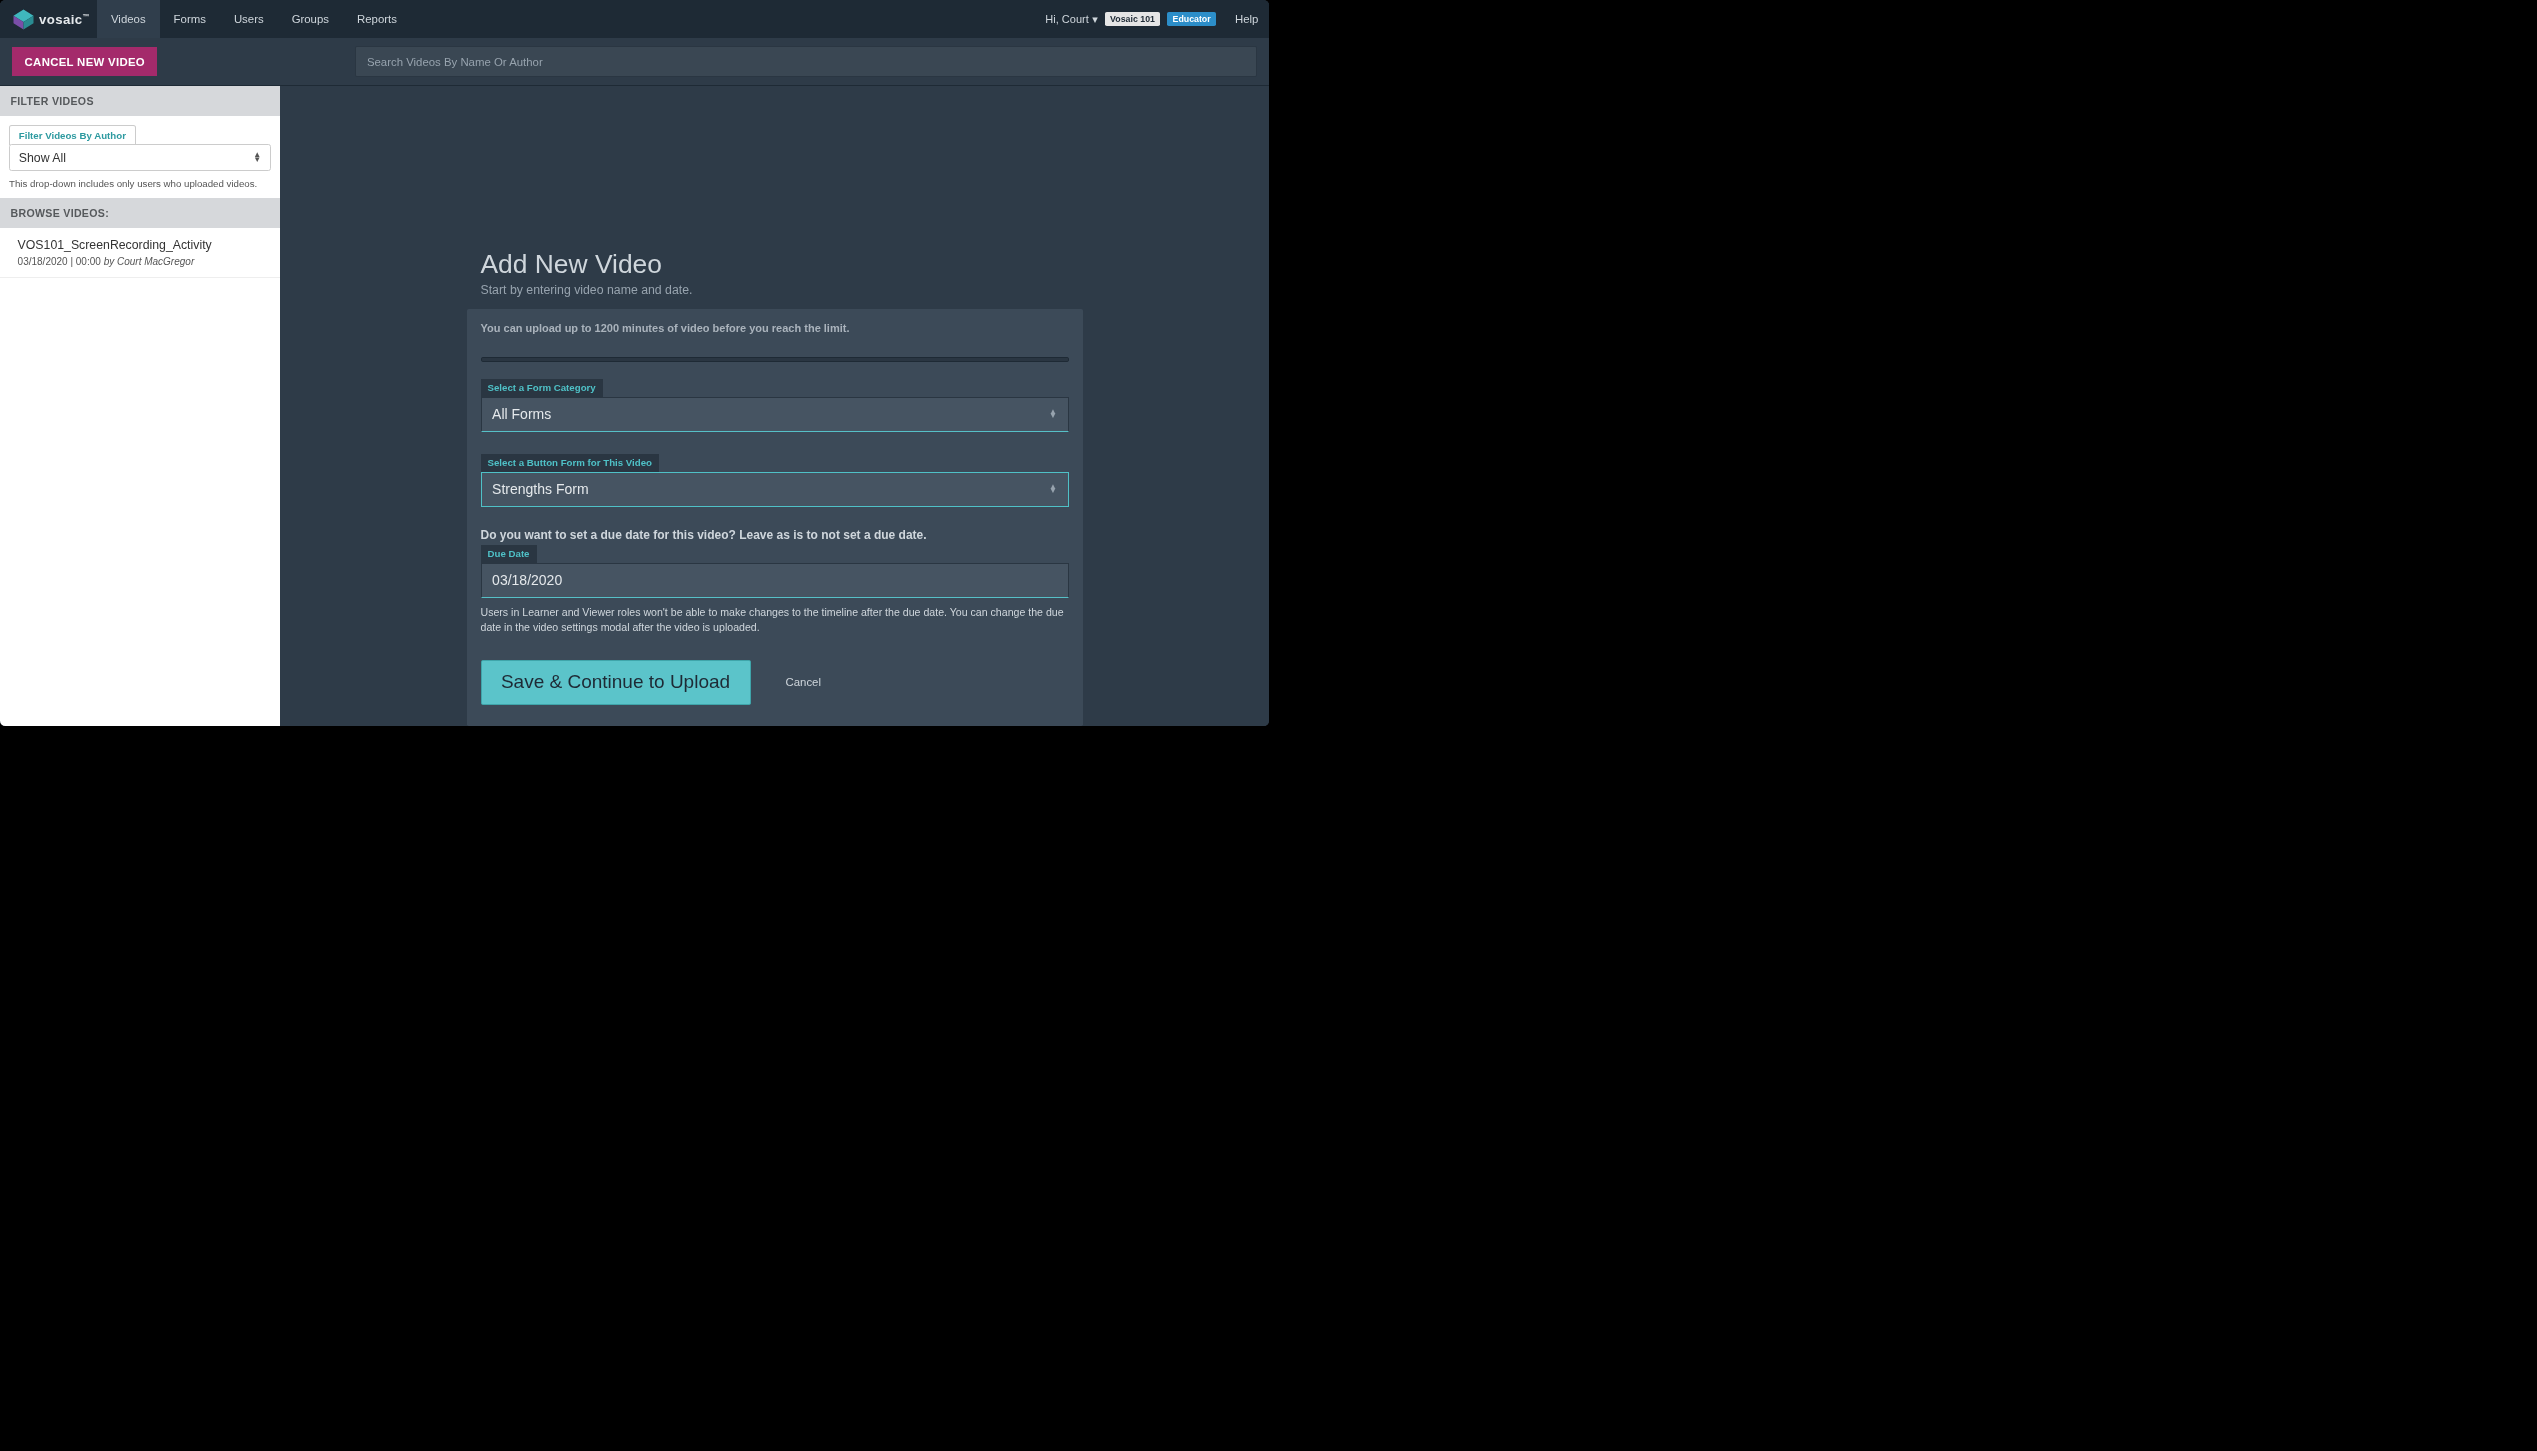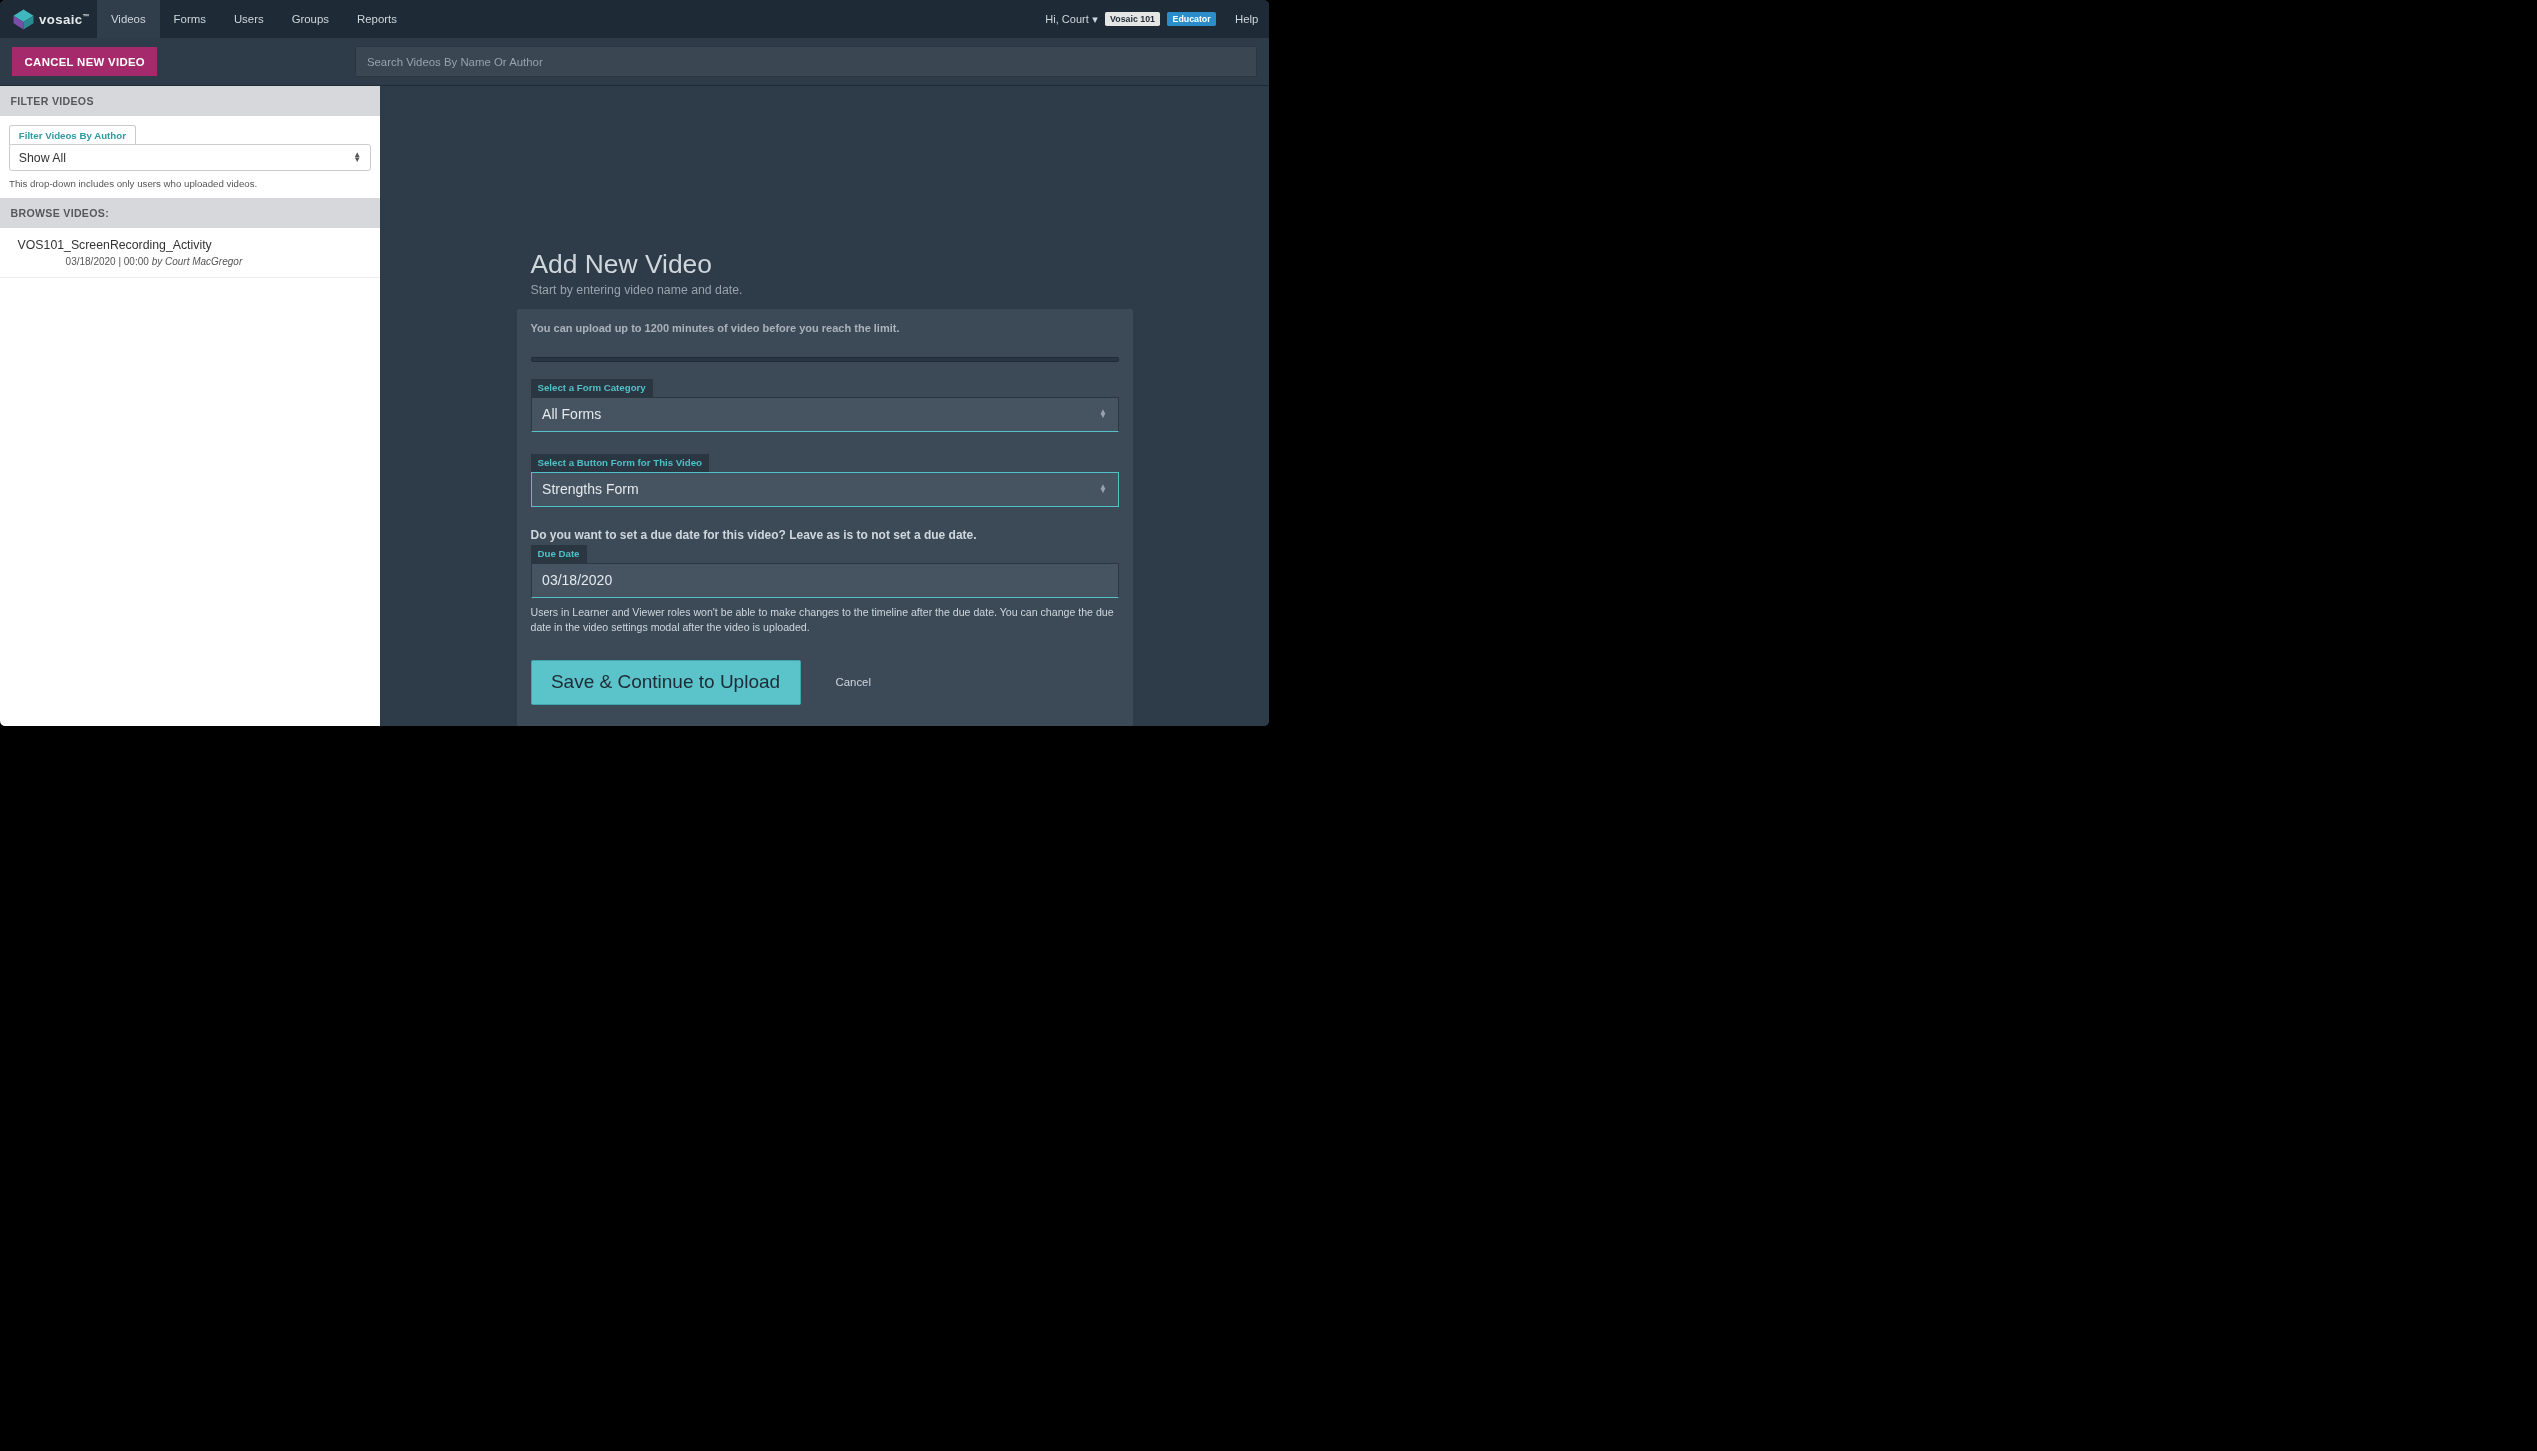--- a/index.html
+++ b/index.html
@@ -19,31 +19,31 @@
 .badge { font-size: 8.8px; padding: 1.8px 5.3px; border-radius: 1.8px; font-weight: 600; }
 .badge-light { background: #e5e5e5; color: #1e2a35; }
 .badge-blue { background: #2c8ec9; color: #fff; }
 .help-link { color: #cfd6dc; font-size: 11.4px; margin-left: 12px; }
 .subbar { height: 48px; background: #2e3b48; display: flex; align-items: center; padding: 0 12.3px; border-bottom: 0.9px solid #1e2a35; }
 .cancel-btn { background: #a42a6b; color: #fff; border: none; padding: 8.8px 12.3px; font-weight: 700; font-size: 11.4px; letter-spacing: 0.3px; cursor: pointer; }
 .search-wrap { flex: 1; margin-left: 198px; }
 .search-input { width: 100%; background: #3a4753; border: 0.9px solid #2a3642; color: #cfd6dc; padding: 8.8px 10.6px; font-size: 11.4px; border-radius: 1.8px; }
 .search-input::placeholder { color: #97a3ae; }
 .body { flex: 1; display: flex; overflow: hidden; }
-.sidebar { width: 380px; background: #fff; display: flex; flex-direction: column; }
+.sidebar { width: 280px; background: #fff; display: flex; flex-direction: column; }
 .side-header { background: #d6d8db; color: #56595c; font-size: 10.6px; font-weight: 600; letter-spacing: 0.3px; padding: 8.8px 10.6px; }
 .side-panel { padding: 9px; background: #fff; }
 .tab-chip { border: 0.9px solid #ccc; border-bottom: none; display: inline-block; padding: 4.4px 8.8px; font-size: 9.7px; color: #2d9aa0; font-weight: 600; border-radius: 2.6px 2.6px 0 0; }
 .select-wrap { border: 0.9px solid #ccc; border-radius: 2.6px; display: flex; align-items: center; padding: 5.3px 8.8px; margin-top: -0.9px; }
 .select-wrap select { border: none; outline: none; flex: 1; font-size: 12.3px; color: #333; background: transparent; appearance: none; }
 .select-caret { font-size: 8px; color: #555; line-height: 0.6; display: flex; flex-direction: column; }
 .hint { font-size: 9.7px; color: #555; margin-top: 7px; }
 .video-item { padding: 10.6px 17.6px; border-bottom: 0.9px solid #eee; cursor: pointer; }
 .video-title { font-size: 12.3px; color: #333; margin-bottom: 3.5px; }
-.video-meta { font-size: 10px; color: #555; margin-left: 48px; }
+.video-meta { font-size: 10px; color: #555; }
 .video-meta .author { font-style: italic; }
 .main { flex: 1; background: #2e3b48; padding: 25px 0 0 0; overflow-y: auto; display:flex; justify-content:center; align-items:flex-end;}
 .panel { width: 616px; }
 .panel-head { padding: 0 14px 12.3px 14px; }
 .panel-title { color: #cfd6dc; font-size: 26.4px; font-weight: 400; margin-bottom: 3.5px; }
 .panel-sub { color: #97a3ae; font-size: 12.3px; }
 .panel-body { background: #3c4a58; padding: 12.3px 14px 21px 14px; border-radius: 1.8px; }
 .limit { color: #aab3bc; font-size: 11px; font-weight: 600; margin-bottom: 23px; }
 .progress { height: 5.3px; background: #2a3642; border: 0.9px solid #1e2a35; border-radius: 1.8px; margin-bottom: 16px; }
 .field { margin-bottom: 21px; }

